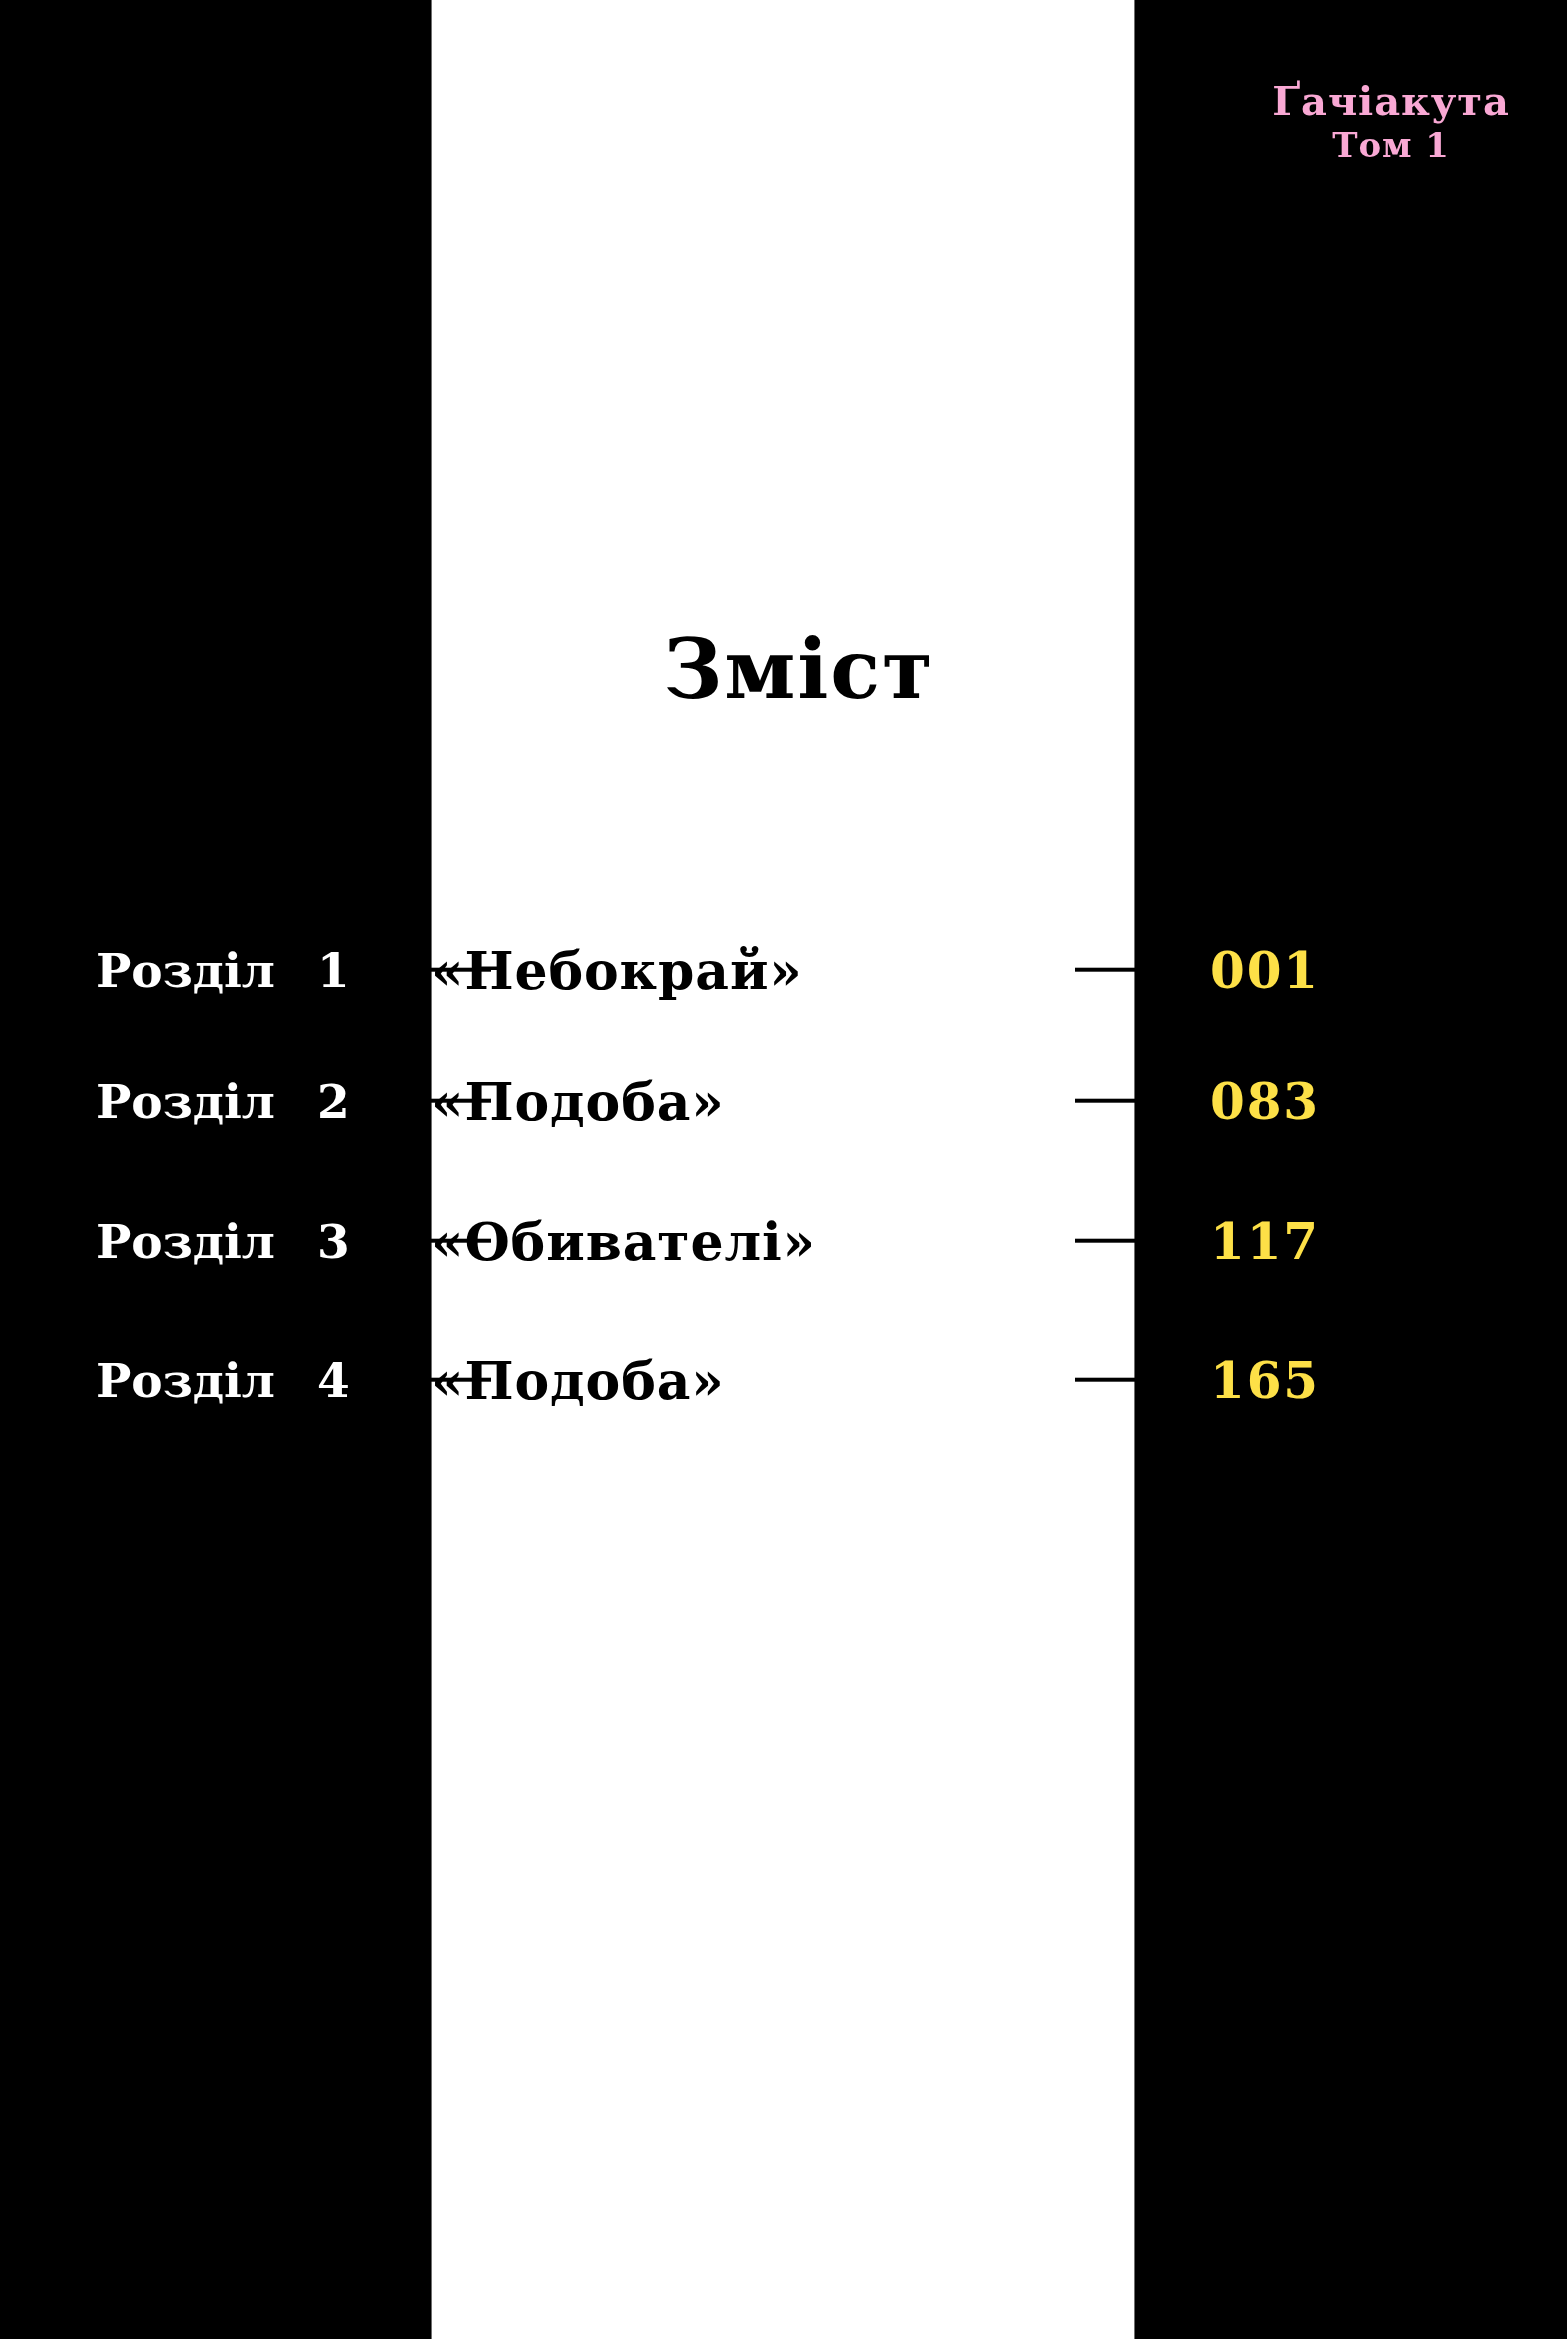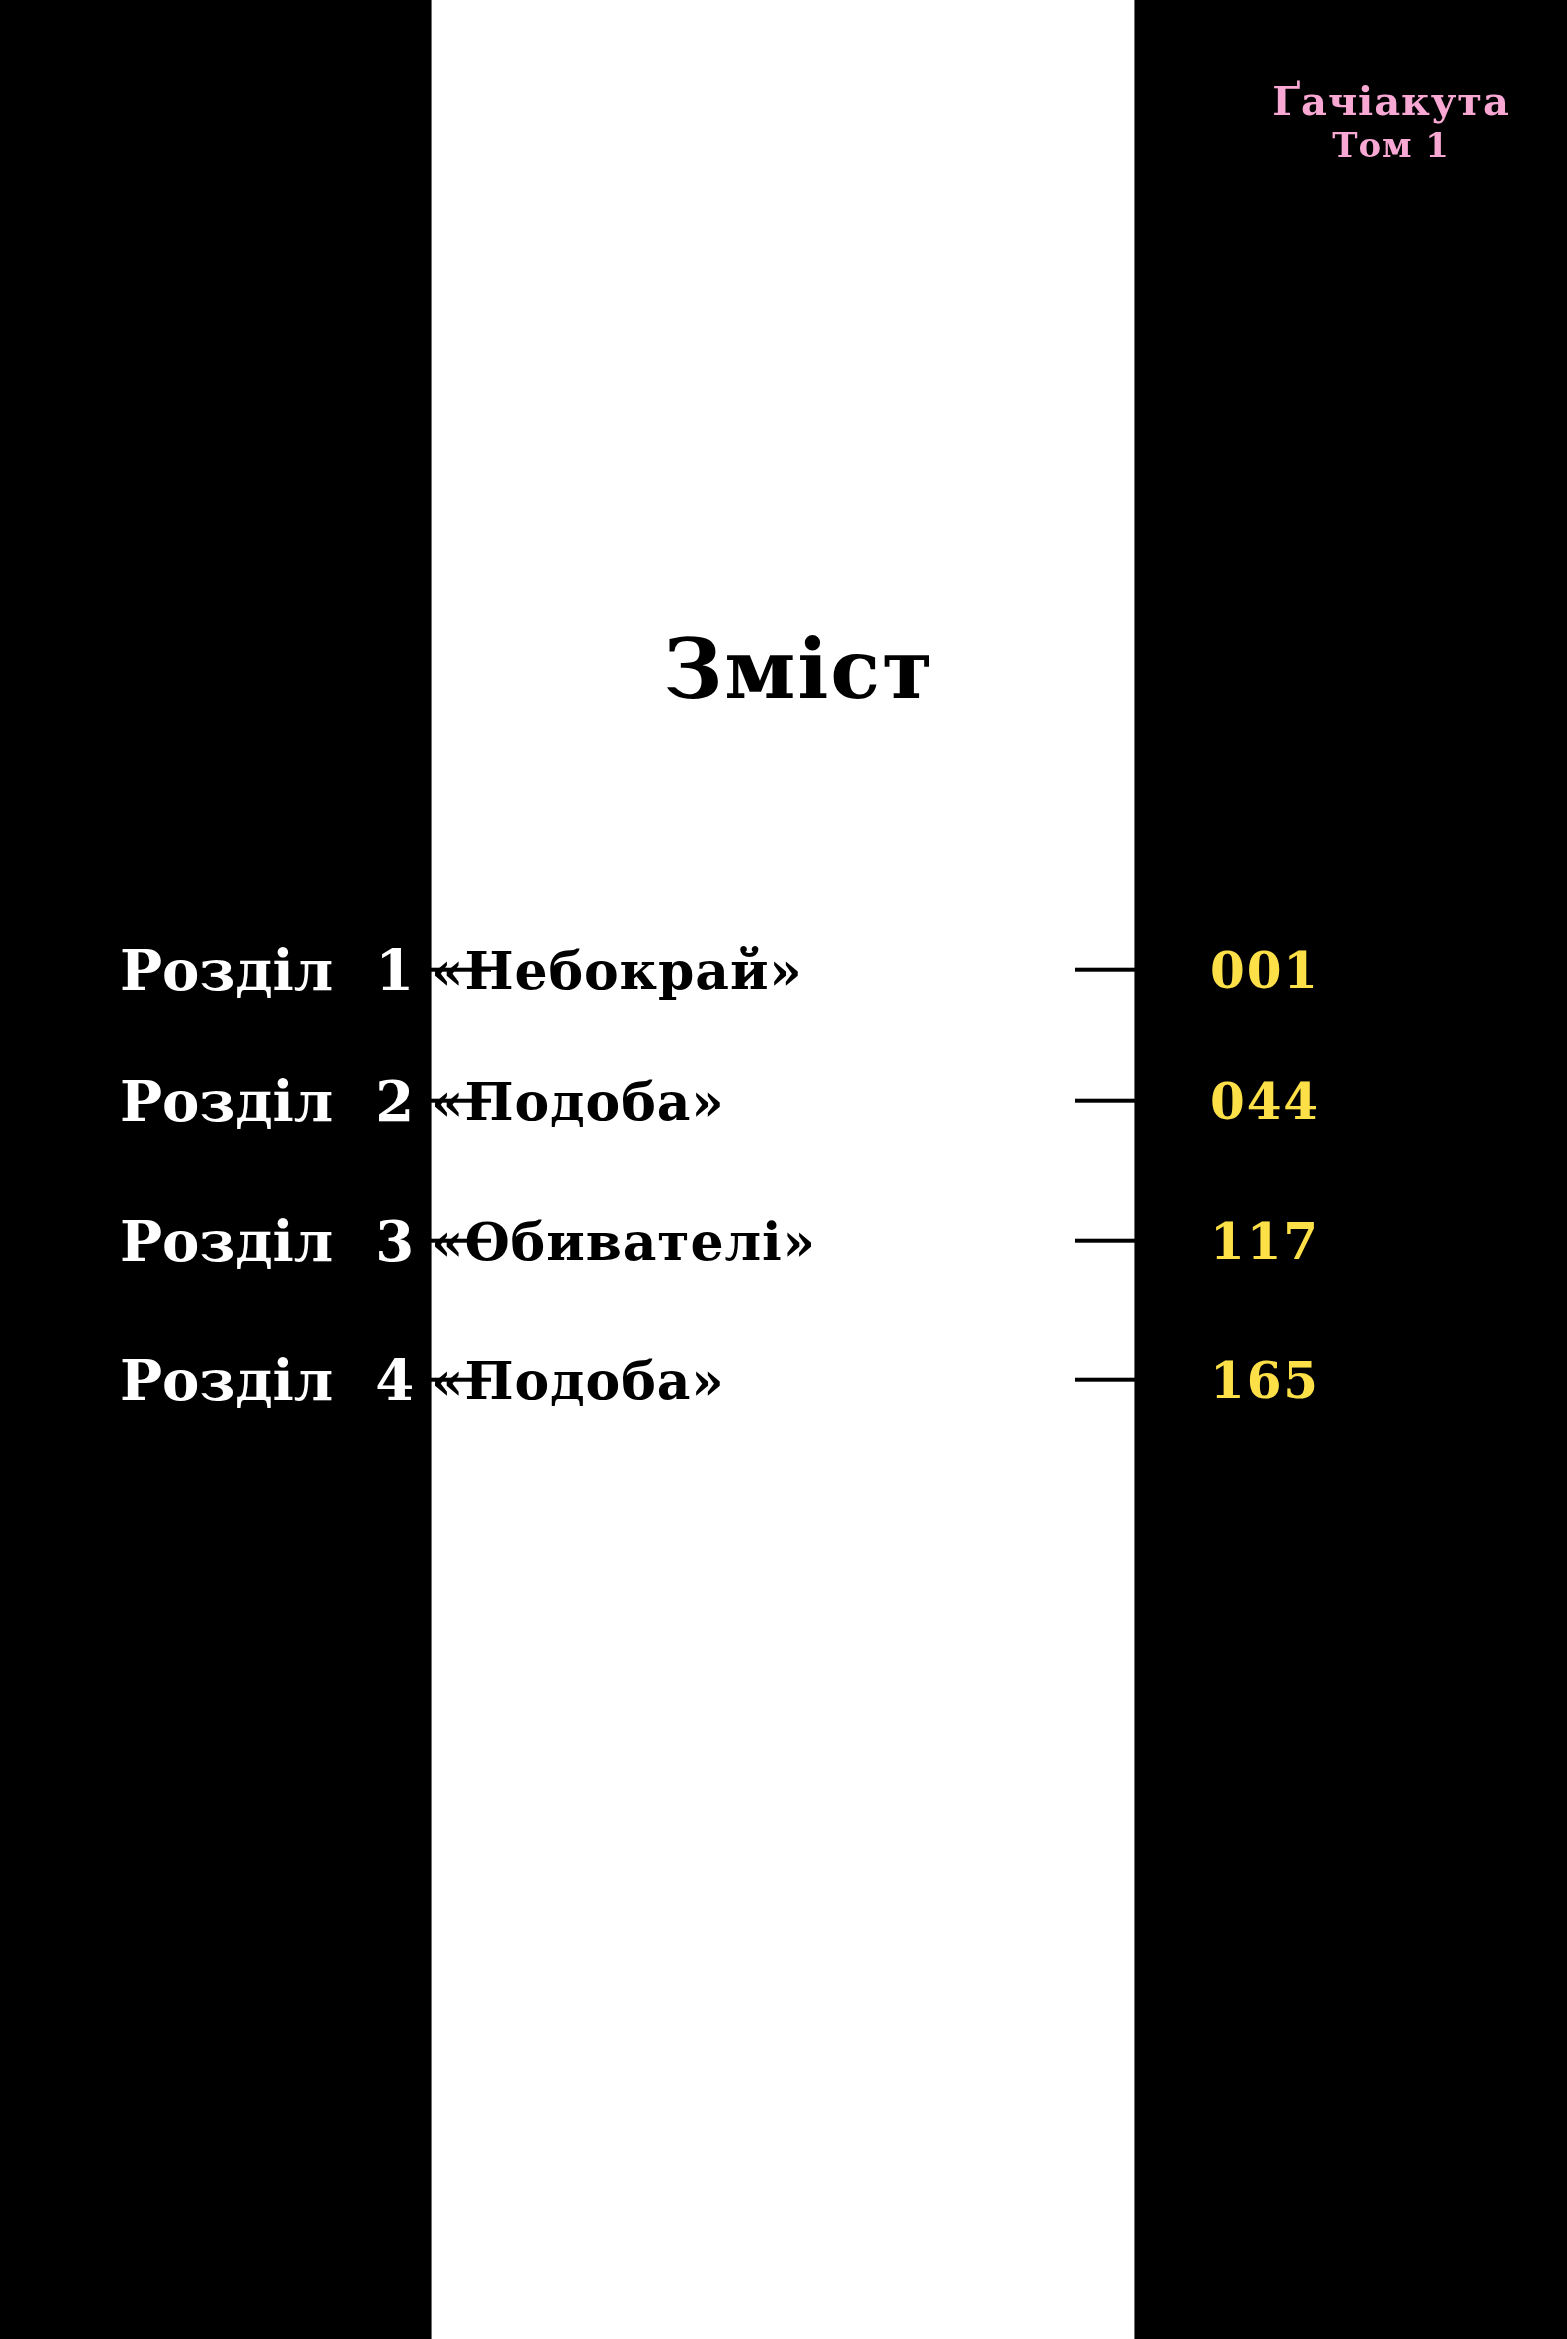--- a/index.html
+++ b/index.html
@@ -67,26 +67,26 @@
     width: 1567px;
     height: 91px;
   }
   .cell-left {
     position: absolute;
     left: 0;
     top: 50%;
     transform: translateY(-50%);
     width: 372px;
     box-sizing: border-box;
-    padding-left: 120px;
+    padding-left: 96px;
     display: flex;
     align-items: baseline;
     gap: 42px;
     color: #ffffff;
-    font-size: 56px;
+    font-size: 47px;
     white-space: nowrap;
   }
   .dash {
     position: absolute;
     top: 50%;
     transform: translateY(-50%);
     height: 4.6px;
     background: #000000;
   }
   .dash-left  { left: 431px;  width: 60px; }
@@ -143,21 +143,21 @@
   </div>
 
   <div class="row row-2">
     <div class="cell-left">
       <span>Розділ</span>
       <span>2</span>
     </div>
     <div class="dash dash-left"></div>
     <div class="cell-mid">«Подоба»</div>
     <div class="dash dash-right"></div>
-    <div class="cell-right">044</div>
+    <div class="cell-right">083</div>
   </div>
 
   <div class="row row-3">
     <div class="cell-left">
       <span>Розділ</span>
       <span>3</span>
     </div>
     <div class="dash dash-left"></div>
     <div class="cell-mid">«Обивателі»</div>
     <div class="dash dash-right"></div>

